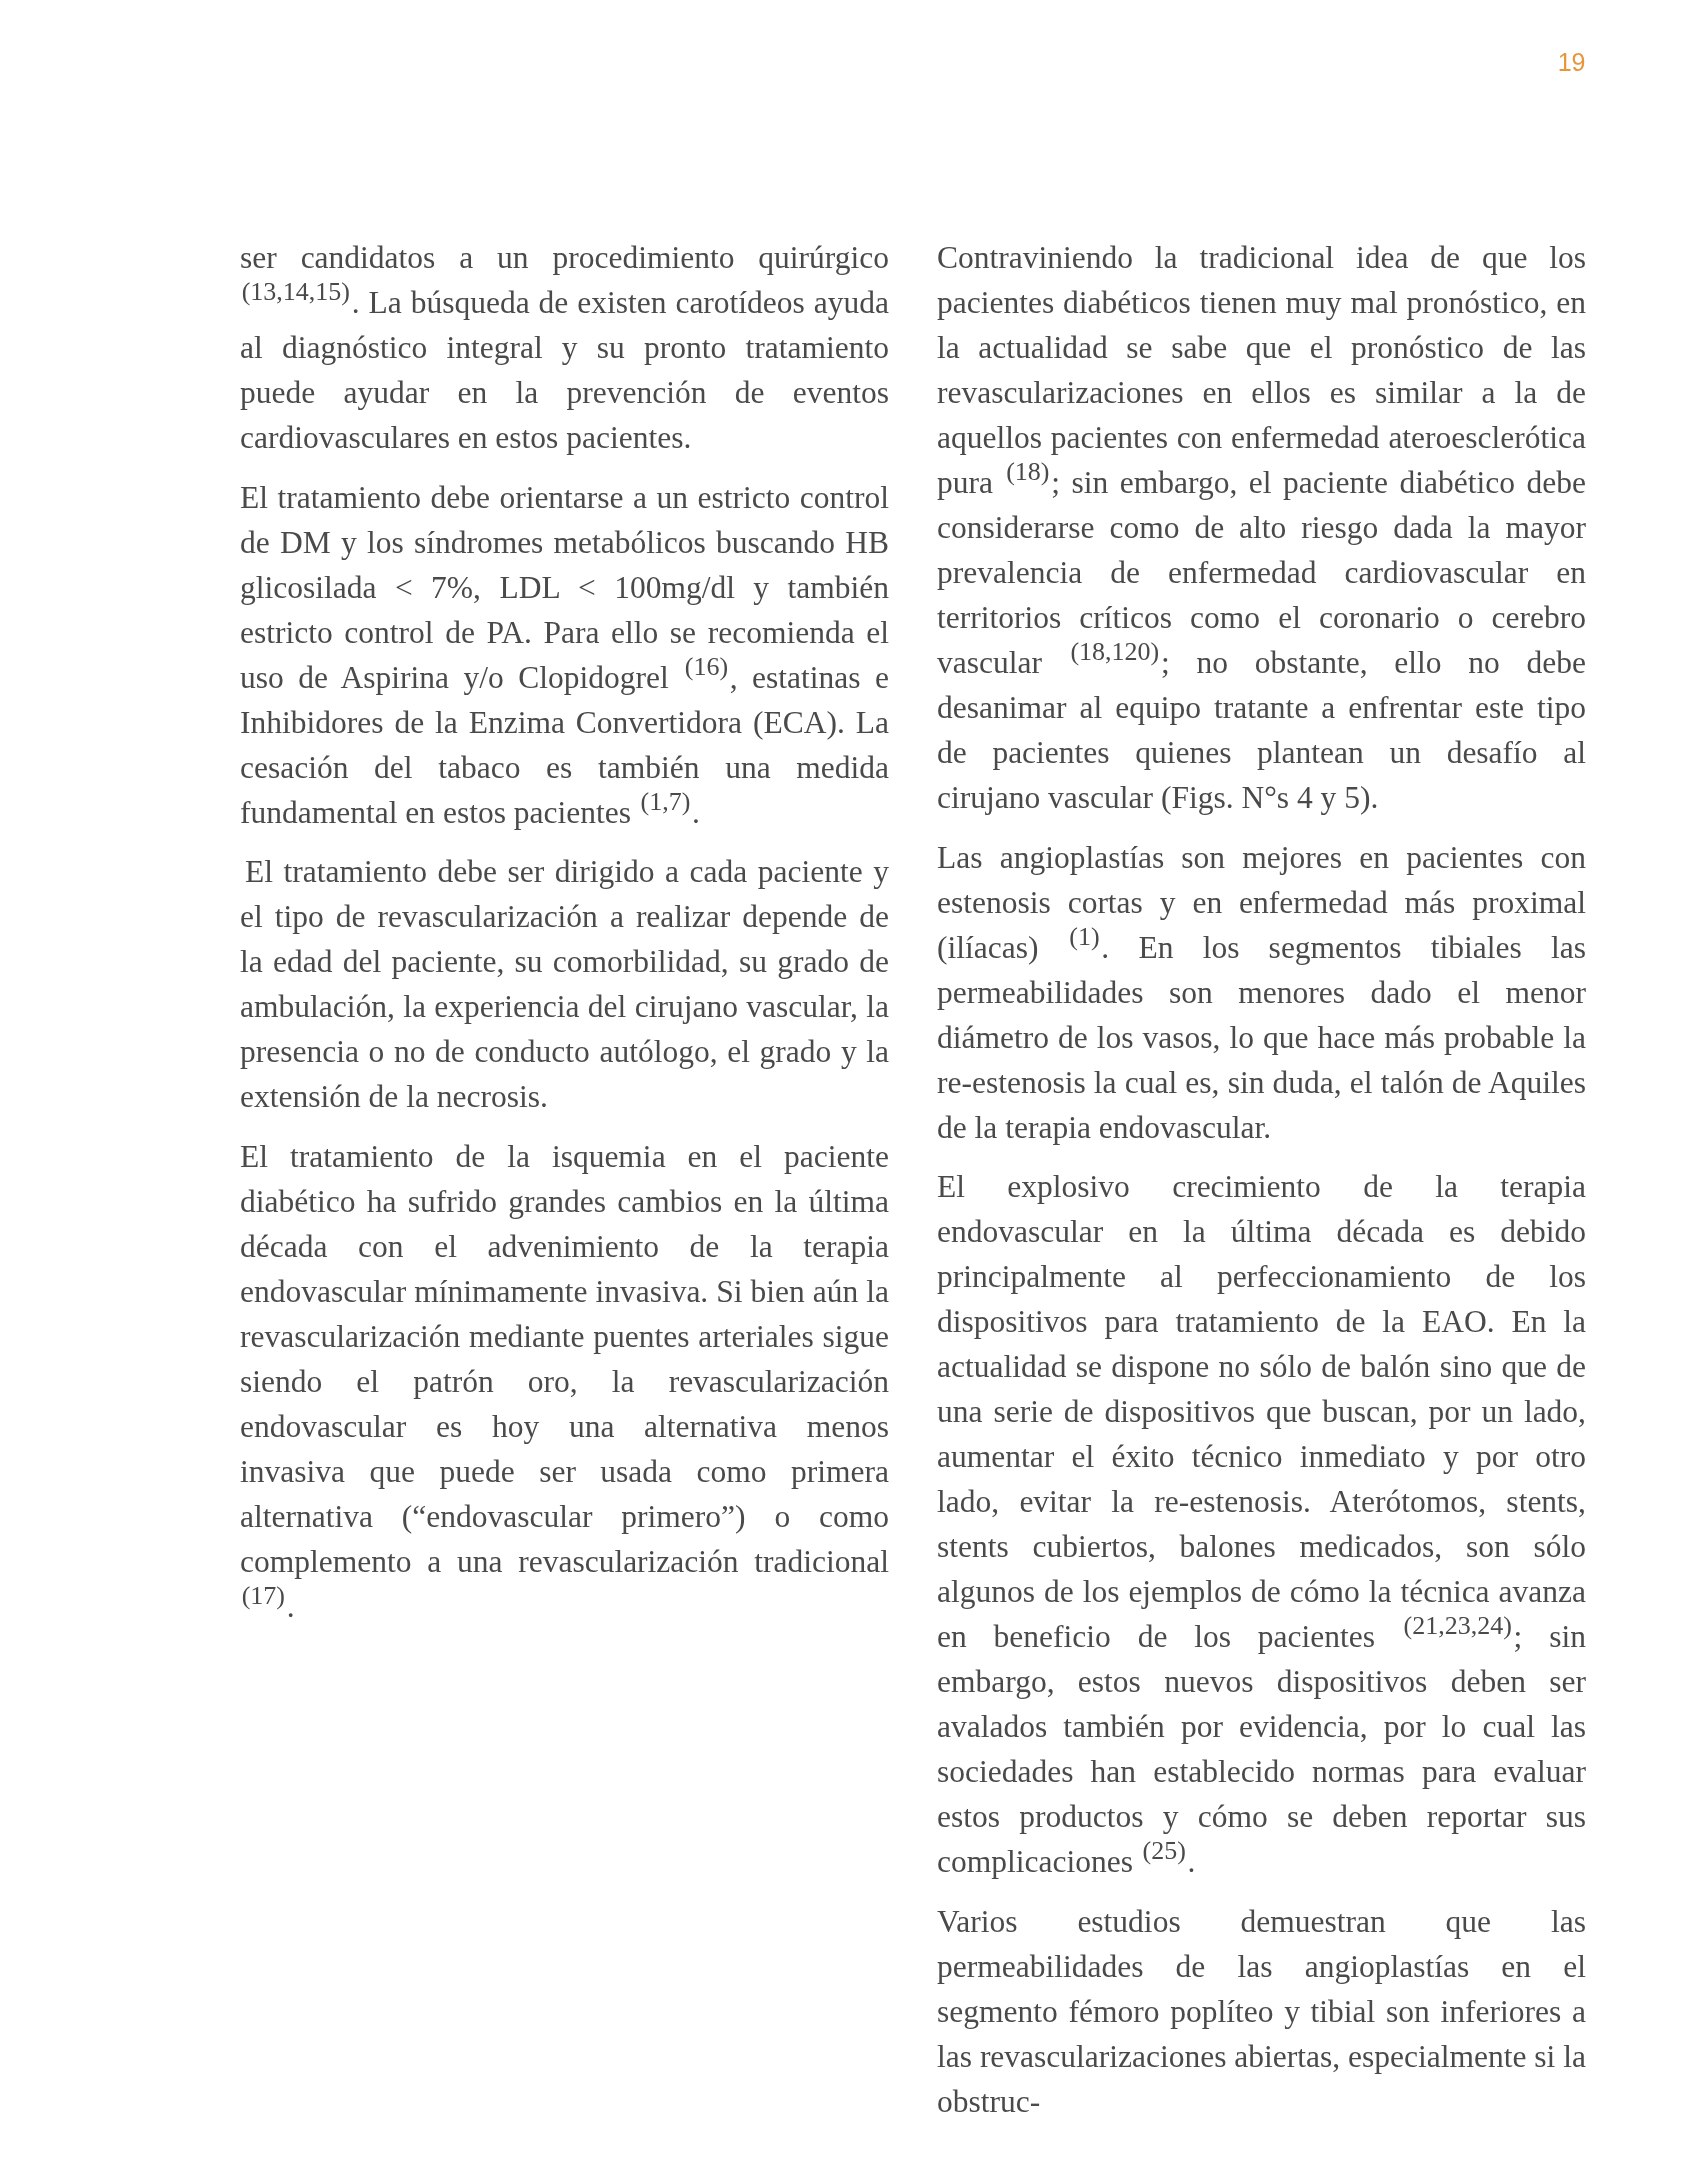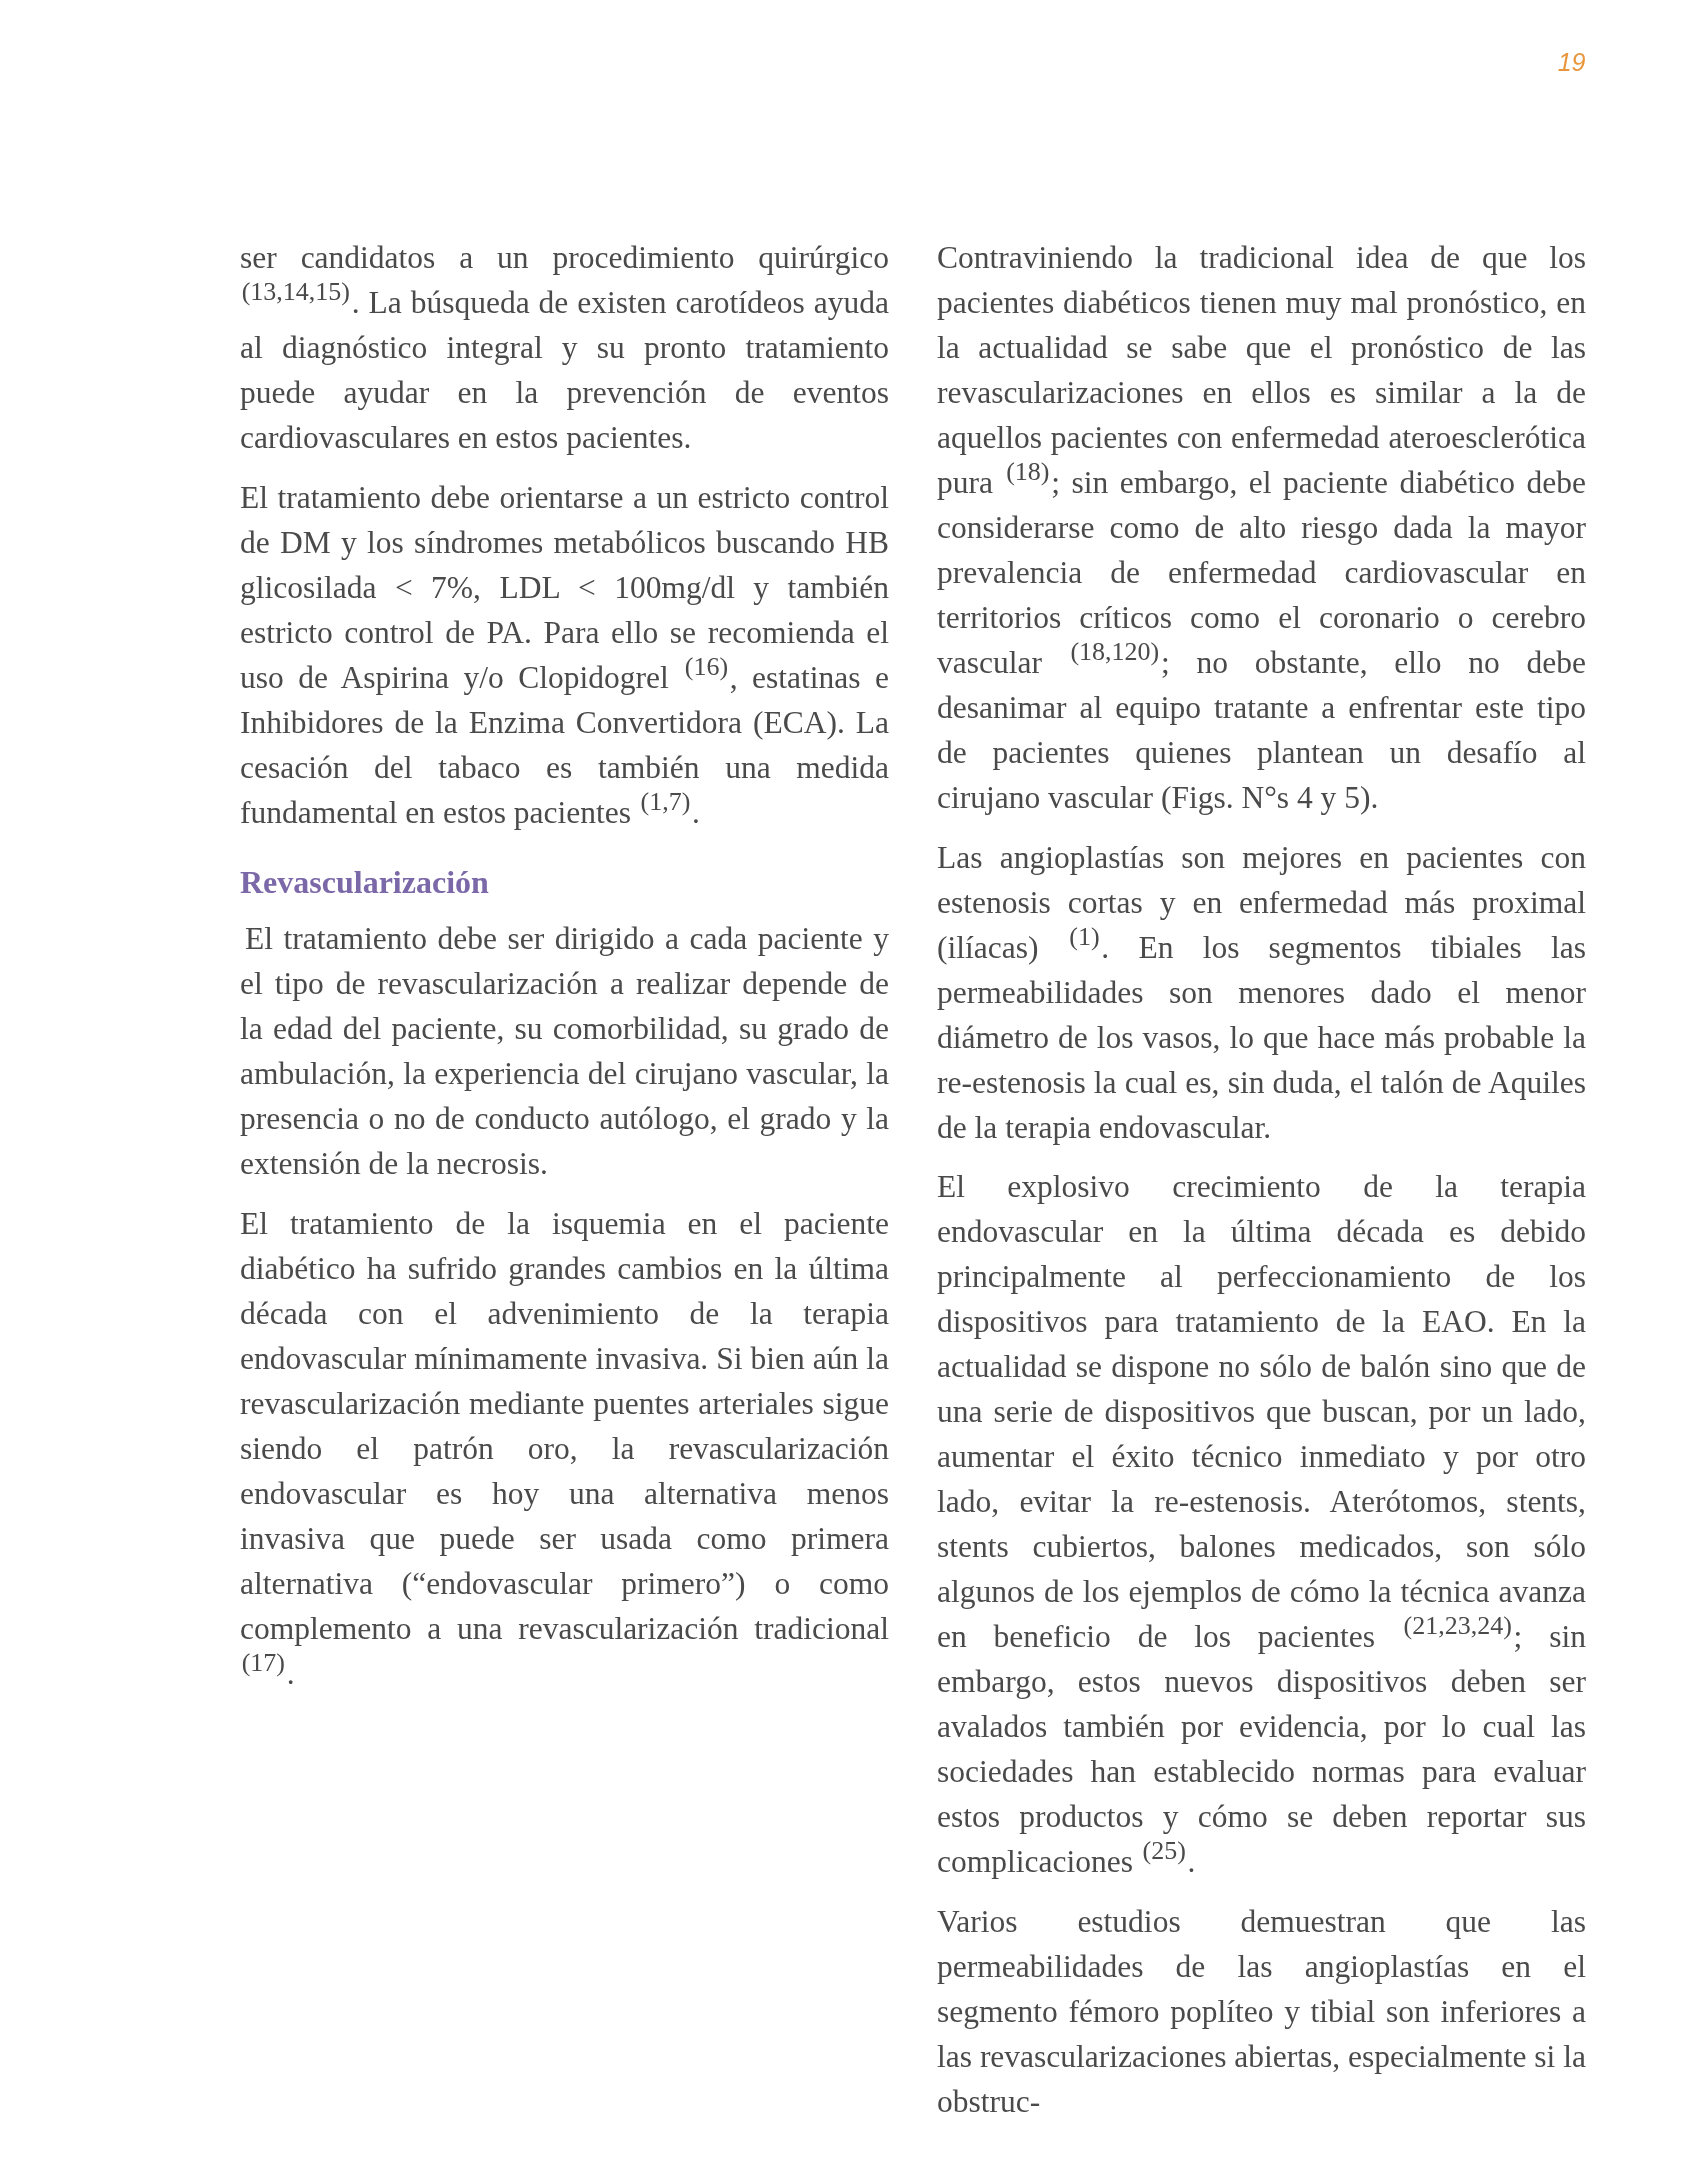--- a/index.html
+++ b/index.html
@@ -24,21 +24,20 @@
       font-family: "Liberation Sans", "DejaVu Sans", sans-serif;
       color: #e8963c;
       font-size: 23px;
       letter-spacing: -0.3px;
     }
     .running-header .title {
       font-weight: normal;
     }
     .running-header .page-no {
       font-size: 25px;
-      font-style: italic;
     }
     .column {
       position: absolute;
       top: 235px;
       width: 649px;
       font-size: 31.5px;
       line-height: 45px;
     }
     .col-left { left: 240px; }
     .col-right { left: 937px; }
@@ -67,21 +66,20 @@
 
 <header class="running-header">
   <span class="page-no">19</span>
 </header>
 
 <div class="column col-left">
   <p class="para"><span>ser candidatos a un procedimiento quirúrgico </span><sup class="cite">(13,14,15)</sup><span>. La búsqueda de existen carotídeos ayuda al diagnóstico integral y su pronto tratamiento puede ayudar en la prevención de eventos cardiovasculares en estos pacientes.</span></p>
 
   <p class="para"><span>El tratamiento debe orientarse a un estricto control de DM y los síndromes metabólicos buscando HB glicosilada &lt; 7%, LDL &lt; 100mg/dl y también estricto control de PA. Para ello se recomienda el uso de Aspirina y/o Clopidogrel </span><sup class="cite">(16)</sup><span>, estatinas e Inhibidores de la Enzima Convertidora (ECA). La cesación del tabaco es también una medida fundamental en estos pacientes </span><sup class="cite">(1,7)</sup><span>.</span></p>
 
-  <h3 class="section-heading">Revascularización</h3>
 
   <p class="para indent">El tratamiento debe ser dirigido a cada paciente y el tipo de revascularización a realizar depende de la edad del paciente, su comorbilidad, su grado de ambulación, la experiencia del cirujano vascular, la presencia o no de conducto autólogo, el grado y la extensión de la necrosis.</p>
 
 
   <p class="para"><span>El tratamiento de la isquemia en el paciente diabético ha sufrido grandes cambios en la última década con el advenimiento de la terapia endovascular mínimamente invasiva. Si bien aún la revascularización mediante puentes arteriales sigue siendo el patrón oro, la revascularización endovascular es hoy una alternativa menos invasiva que puede ser usada como primera alternativa (“endovascular primero”) o como complemento a una revascularización tradicional </span><sup class="cite">(17)</sup><span>.</span></p>
 </div>
 
 <div class="column col-right">
   <p class="para"><span>Contraviniendo la tradicional idea de que los pacientes diabéticos tienen muy mal pronóstico, en la actualidad se sabe que el pronóstico de las revascularizaciones en ellos es similar a la de aquellos pacientes con enfermedad ateroesclerótica pura </span><sup class="cite">(18)</sup><span>; sin embargo, el paciente diabético debe considerarse como de alto riesgo dada la mayor prevalencia de enfermedad cardiovascular en territorios críticos como el coronario o cerebro vascular </span><sup class="cite">(18,120)</sup><span>; no obstante, ello no debe desanimar al equipo tratante a enfrentar este tipo de pacientes quienes plantean un desafío al cirujano vascular (Figs. N°s 4 y 5).</span></p>
 

